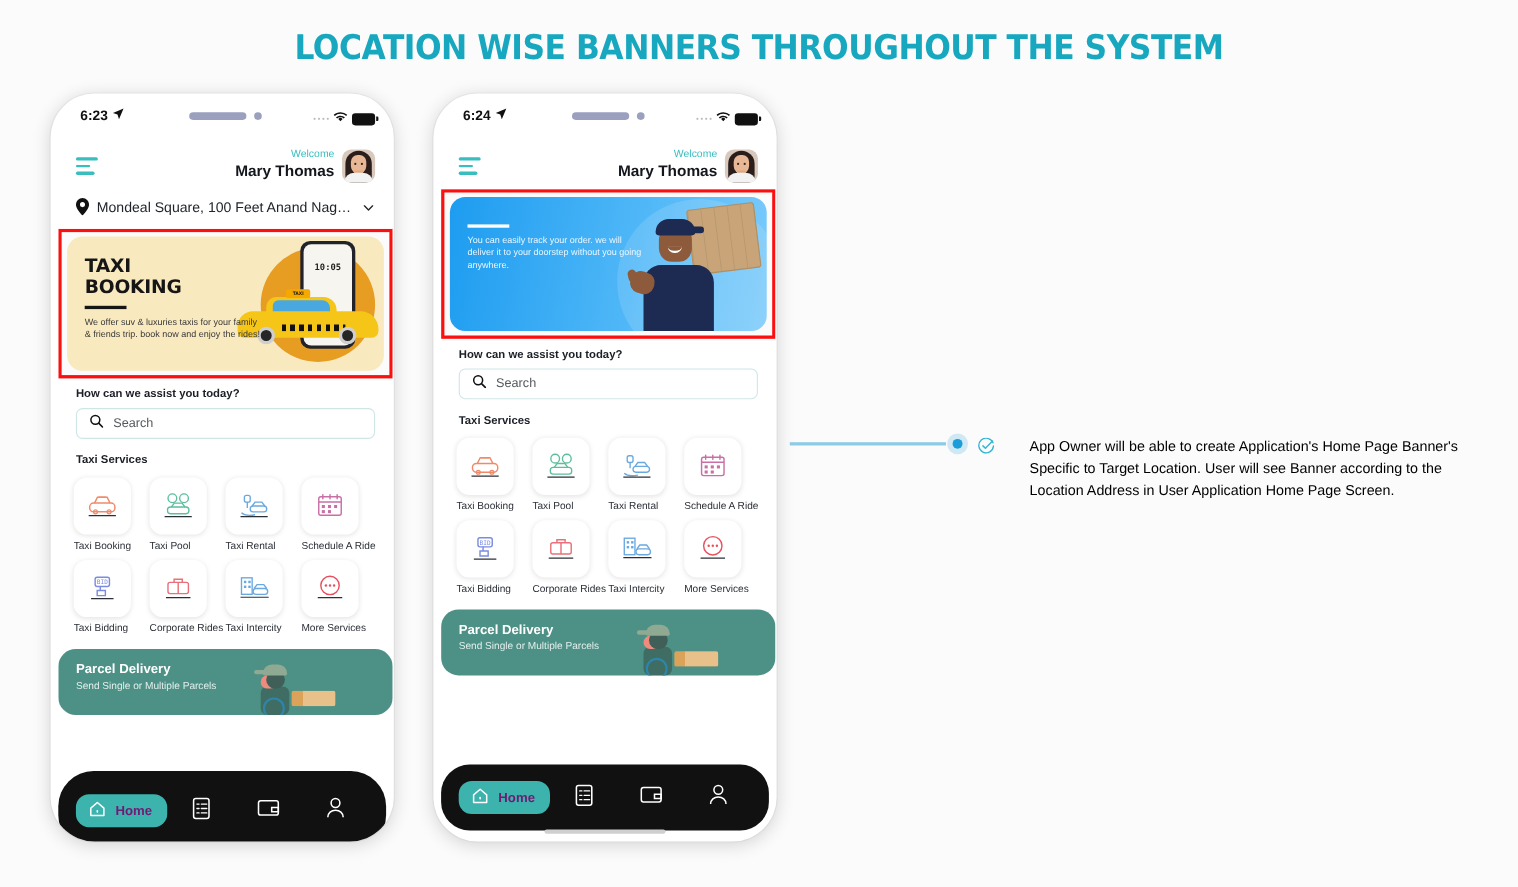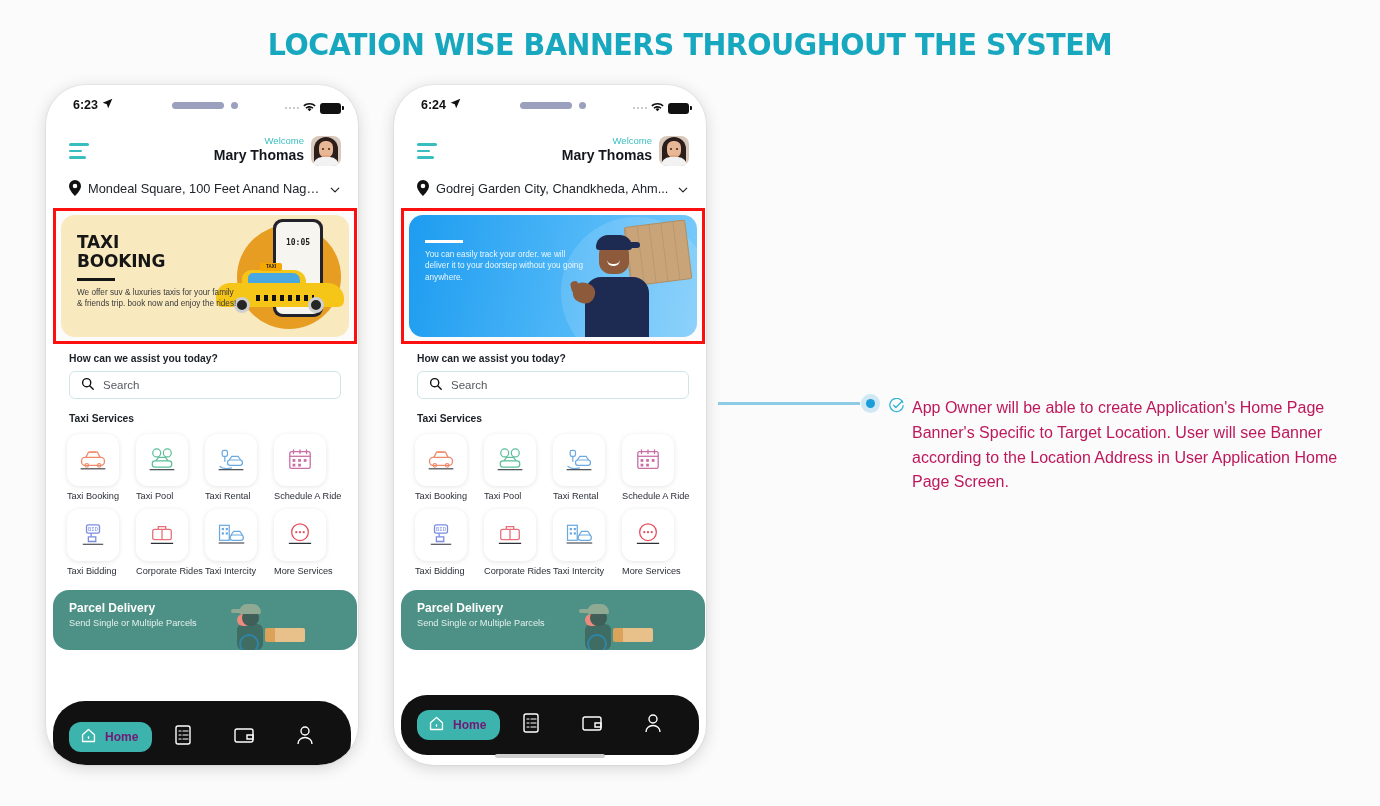--- a/index.html
+++ b/index.html
@@ -269,21 +269,21 @@
     position: absolute; left: 861px; top: 394px;
     width: 19px; height: 19px; border-radius: 50%; background: #cfe8f3;
     display: flex; align-items: center; justify-content: center;
   }
   .conn-dot i { width: 9px; height: 9px; border-radius: 50%; background: #1b9dd9; display:block; }
   .note {
     position: absolute; left: 889px; top: 396px; width: 452px;
     display: flex; gap: 8px; align-items: flex-start;
   }
   .note-ico { flex: none; margin-top: 2px; }
-  .note-txt { font-size: 16px; line-height: 1.55; color: #be185d; }
+  .note-txt { font-size: 13px; line-height: 1.55; color: #000000; margin-left: 24px; }
 </style>
 </head>
 <body>
 
 <div class="page">
 
   <div class="page-title">LOCATION WISE BANNERS THROUGHOUT THE SYSTEM</div>
 
   <div class="phone p1">
     <div class="screen">
@@ -603,33 +603,20 @@
             <div class="avatar">
               <span class="hair"></span>
                 <span class="face"></span>
                 <span class="eye l"></span>
                 <span class="eye r"></span>
                 <span class="neck"></span>
                 <span class="body"></span>
             </div>
           </div>
         </div>
-        <div class="loc-row">
-          <span class="loc-pin">
-            <svg width="12" height="16" viewBox="0 0 12 16">
-                <path d="M6 0a6 6 0 0 0-6 6c0 4.4 6 10 6 10s6-5.6 6-10a6 6 0 0 0-6-6zm0 8.3A2.3 2.3 0 1 1 6 3.7a2.3 2.3 0 0 1 0 4.6z" fill="#111"></path>
-              </svg>
-          </span>
-          <span class="loc-text">Godrej Garden City, Chandkheda, Ahm...</span>
-          <span class="chev">
-            <svg width="12" height="12" viewBox="0 0 16 16">
-                <path d="M3 5.5 8 10.5 13 5.5" stroke="#222" stroke-width="1.6" fill="none" stroke-linecap="round" stroke-linejoin="round"></path>
-              </svg>
-          </span>
-        </div>
       </div>
 
       <div class="banner-highlight">
         <div class="banner parcel">
           <div class="parcel-art">
             <div class="pa-arc"></div>
             <div class="pa-box"></div>
             <div class="pa-body"></div>
             <div class="pa-arm"></div>
             <div class="pa-thumb"></div>

